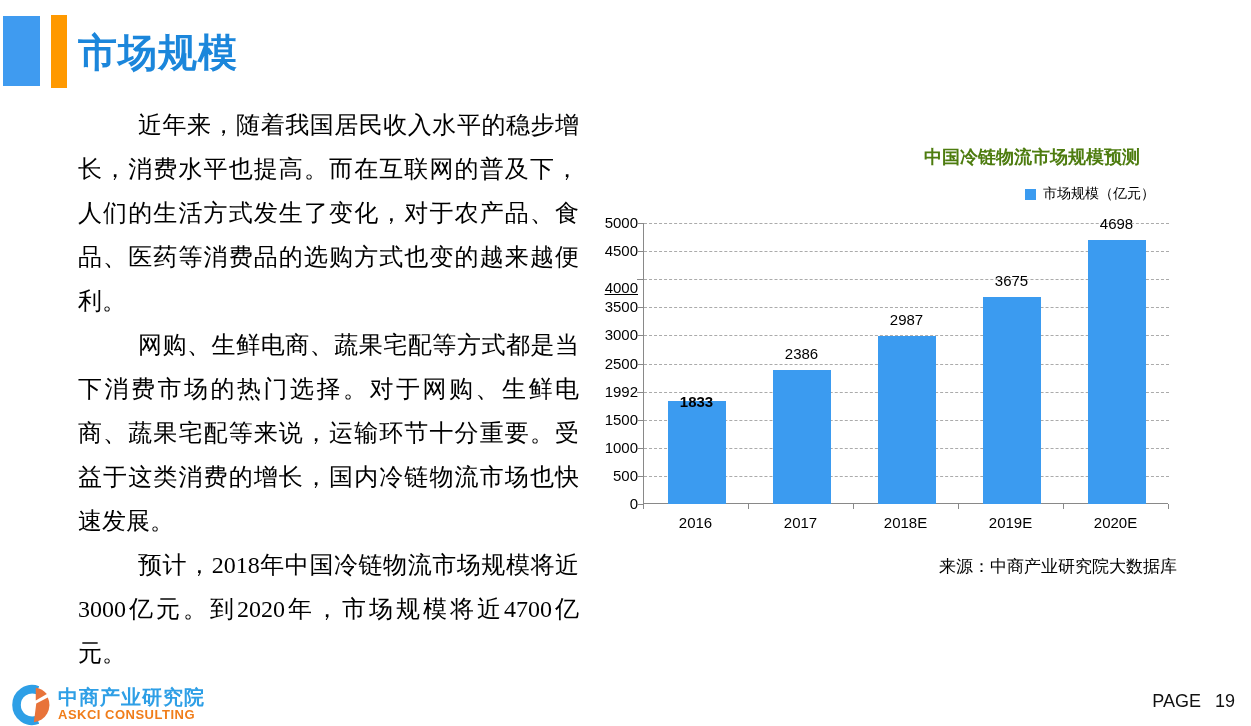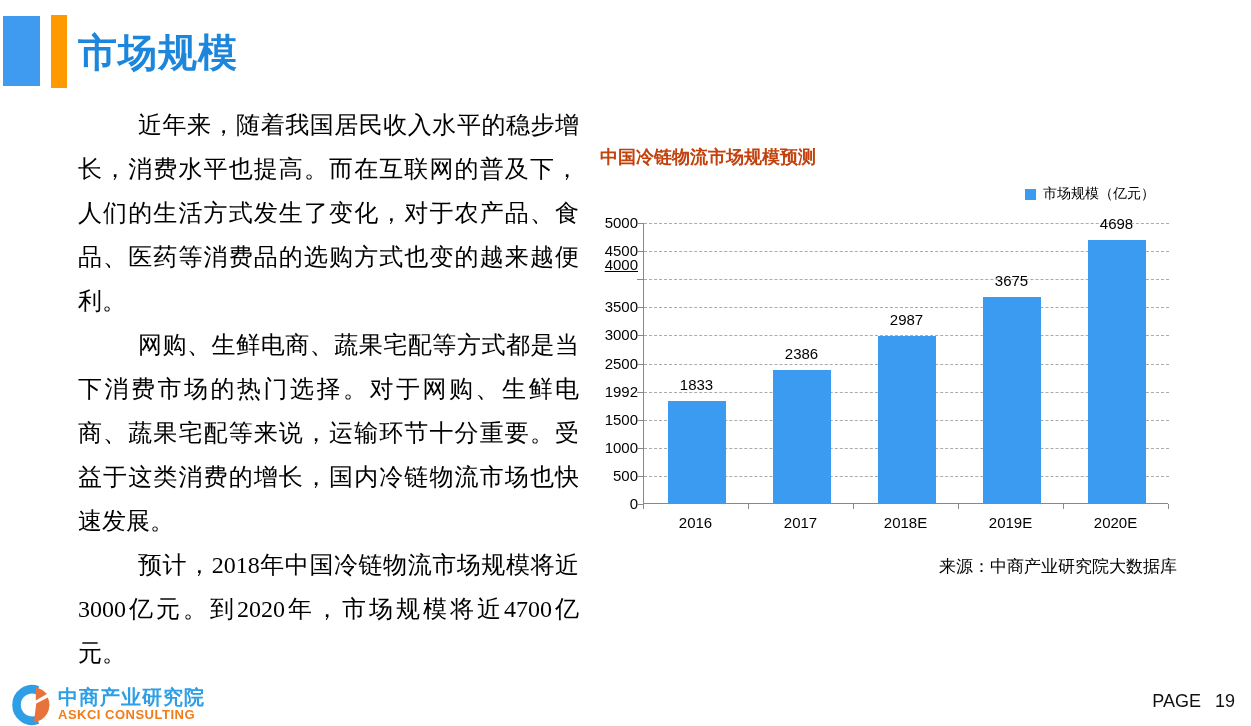--- a/index.html
+++ b/index.html
@@ -24,22 +24,22 @@
   .body-text {
     position:absolute; left:78px; top:103px; width:501px;
     font-family:"Liberation Serif","DejaVu Serif",serif;
     font-size:24px; line-height:44px; color:#000;
     text-align:justify;
   }
   .body-text p { text-indent:60px; margin:0; }
   
   .chart { position:absolute; left:600px; top:140px; width:600px; height:450px; }
   .chart-title {
-    position:absolute; left:0; top:5px; width:540px; text-align:left;
-    font-size:18px; font-weight:bold; color:#c2410c;
+    position:absolute; left:0; top:5px; width:540px; text-align:right;
+    font-size:18px; font-weight:bold; color:#4d7c0f;
   }
   .legend-row {
     position:absolute; left:15px; top:45px; width:540px;
     display:flex; justify-content:flex-end; align-items:center; gap:7px;
     font-size:14px; color:#000;
   }
   .legend-swatch { width:11px; height:11px; background:#3B9BF0; display:inline-block; }
   .plot-area {
     position:absolute; left:43px; top:83px; width:525px; height:281px;
     border-left:1px solid #898989; border-bottom:1px solid #898989;
@@ -103,21 +103,21 @@
         <div class="gridline" style="top: 224.8px;"></div>
         <div class="gridline" style="top: 196.7px;"></div>
         <div class="gridline" style="top: 168.6px;"></div>
         <div class="gridline" style="top: 140.5px;"></div>
         <div class="gridline" style="top: 112.4px;"></div>
         <div class="gridline" style="top: 84.3px;"></div>
         <div class="gridline" style="top: 56.2px;"></div>
         <div class="gridline" style="top: 28.1px;"></div>
         <div class="gridline" style="top: 0px;"></div>
         <div class="bar" style="left: 23.5px; top: 178px; height: 103px; background: rgb(59, 155, 240);"></div>
-        <div class="bar-value" style="left: 0.5px; top: 153px;">1833</div>
+        <div class="bar-value" style="left: 0.5px; top: 170px; font-weight: bold;">1833</div>
         <div class="bar" style="left: 128.5px; top: 147px; height: 134px; background: rgb(59, 155, 240);"></div>
         <div class="bar-value" style="left: 105.5px; top: 122px;">2386</div>
         <div class="bar" style="left: 233.5px; top: 113px; height: 168px; background: rgb(59, 155, 240);"></div>
         <div class="bar-value" style="left: 210.5px; top: 88px;">2987</div>
         <div class="bar" style="left: 338.5px; top: 74px; height: 207px; background: rgb(59, 155, 240);"></div>
         <div class="bar-value" style="left: 315.5px; top: 49px;">3675</div>
         <div class="bar" style="left: 443.5px; top: 17px; height: 264px; background: rgb(59, 155, 240);"></div>
         <div class="bar-value" style="left: 420.5px; top: -8px;">4698</div>
       </div>
     <div class="chart-source">来源：中商产业研究院大数据库</div>
@@ -130,21 +130,21 @@
       <div class="ylab" style="top: 270.7px;">1500</div>
       <div class="ytick" style="left: 37px; top: 279.7px;"></div>
       <div class="ylab" style="top: 242.6px;">1992</div>
       <div class="ytick" style="left: 37px; top: 251.6px;"></div>
       <div class="ylab" style="top: 214.5px;">2500</div>
       <div class="ytick" style="left: 37px; top: 223.5px;"></div>
       <div class="ylab" style="top: 186.4px;">3000</div>
       <div class="ytick" style="left: 37px; top: 195.4px;"></div>
       <div class="ylab" style="top: 158.3px;">3500</div>
       <div class="ytick" style="left: 37px; top: 167.3px;"></div>
-      <div class="ylab" style="top: 116px; text-decoration: underline;">4000</div>
+      <div class="ylab" style="top: 139px; text-decoration: underline;">4000</div>
       <div class="ytick" style="left: 37px; top: 139.2px;"></div>
       <div class="ylab" style="top: 102.1px;">4500</div>
       <div class="ytick" style="left: 37px; top: 111.1px;"></div>
       <div class="ylab" style="top: 74px;">5000</div>
       <div class="ytick" style="left: 37px; top: 83px;"></div>
       <div class="xlab" style="left: 43.5px; top: 374px;">2016</div>
       <div class="xlab" style="left: 148.5px; top: 374px;">2017</div>
       <div class="xlab" style="left: 253.5px; top: 374px;">2018E</div>
       <div class="xlab" style="left: 358.5px; top: 374px;">2019E</div>
       <div class="xlab" style="left: 463.5px; top: 374px;">2020E</div>

